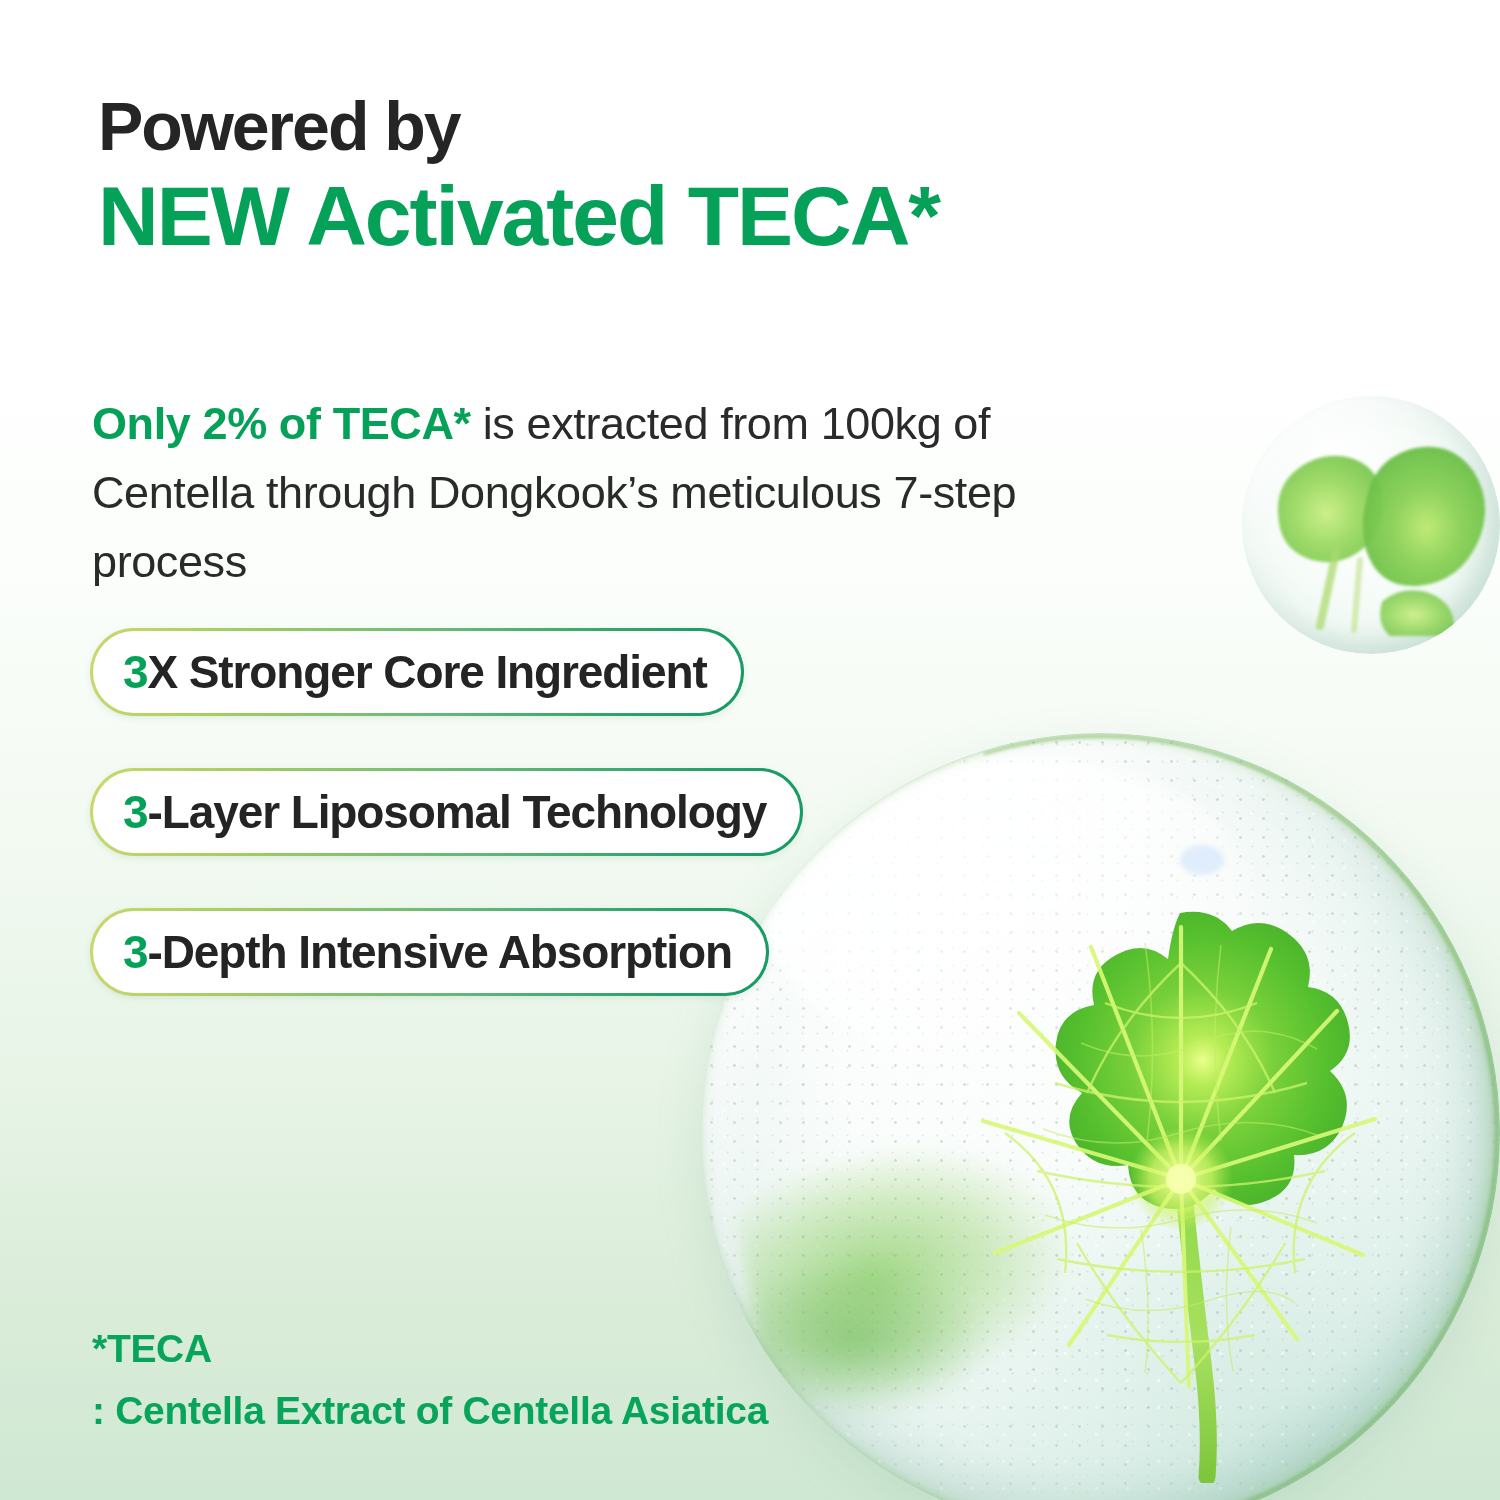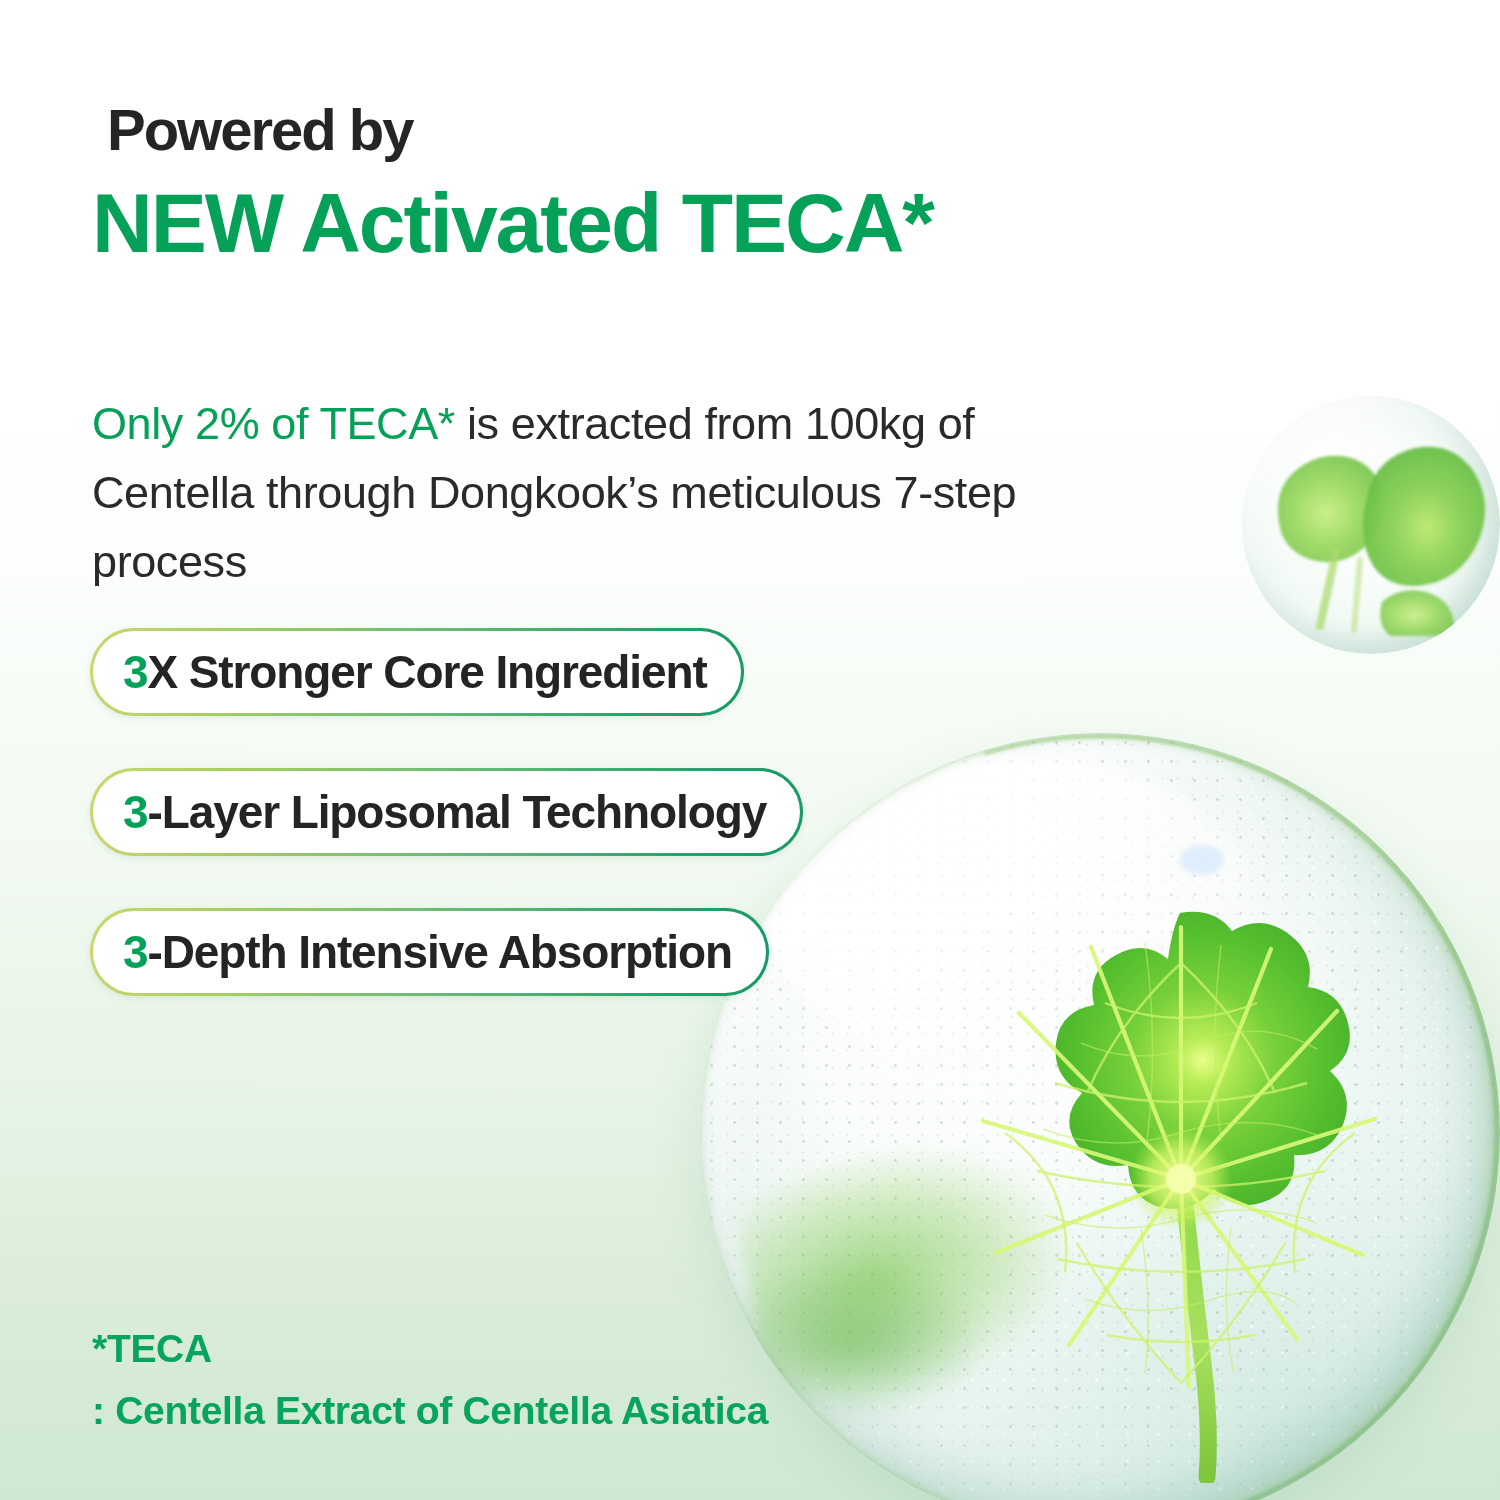--- a/index.html
+++ b/index.html
@@ -93,34 +93,34 @@
                inset 10px 10px 22px rgba(255,255,255,.9);
     opacity:.96;
   }
   #leaf-small{position:absolute;left:8px;top:24px;width:242px;height:216px;filter:blur(1.6px);}
 
   
   #headline{
     position:absolute;left:92px;top:84px;width:1320px;
   }
   .h-line1{
-    font-size:58px;font-weight:700;color:#252525;
-    letter-spacing:-2px;line-height:1.06;margin:15px;
+    font-size:68px;font-weight:700;color:#252525;
+    letter-spacing:-2px;line-height:1.06;margin:6px;
   }
   .h-line2{
     font-size:84px;font-weight:700;color:#05a159;
-    letter-spacing:-2px;line-height:1.16;margin:0;
+    letter-spacing:-2px;line-height:1.16;margin:6px;
   }
 
   #subcopy{
     position:absolute;left:92px;top:345px;width:960px;
     font-size:45px;font-weight:400;color:#2a2a2a;
     line-height:1.53;letter-spacing:-.4px;
   }
-  #subcopy .hl{color:#05a159;font-weight:400;}
+  #subcopy .hl{color:#05a159;font-weight:700;}
 
   
   #features{position:absolute;left:90px;top:628px;}
   .pill{
     position:relative;display:flex;align-items:center;
     height:86px;margin-bottom:52px;
     border-radius:44px;
     padding:1px;                    
     background:linear-gradient(100deg,#c4d66a 0%, #a9cf62 18%, #6fbb74 52%, #2aa46c 82%, #1e9e68 100%);
     box-shadow:0 2px 7px rgba(90,150,110,.14);

